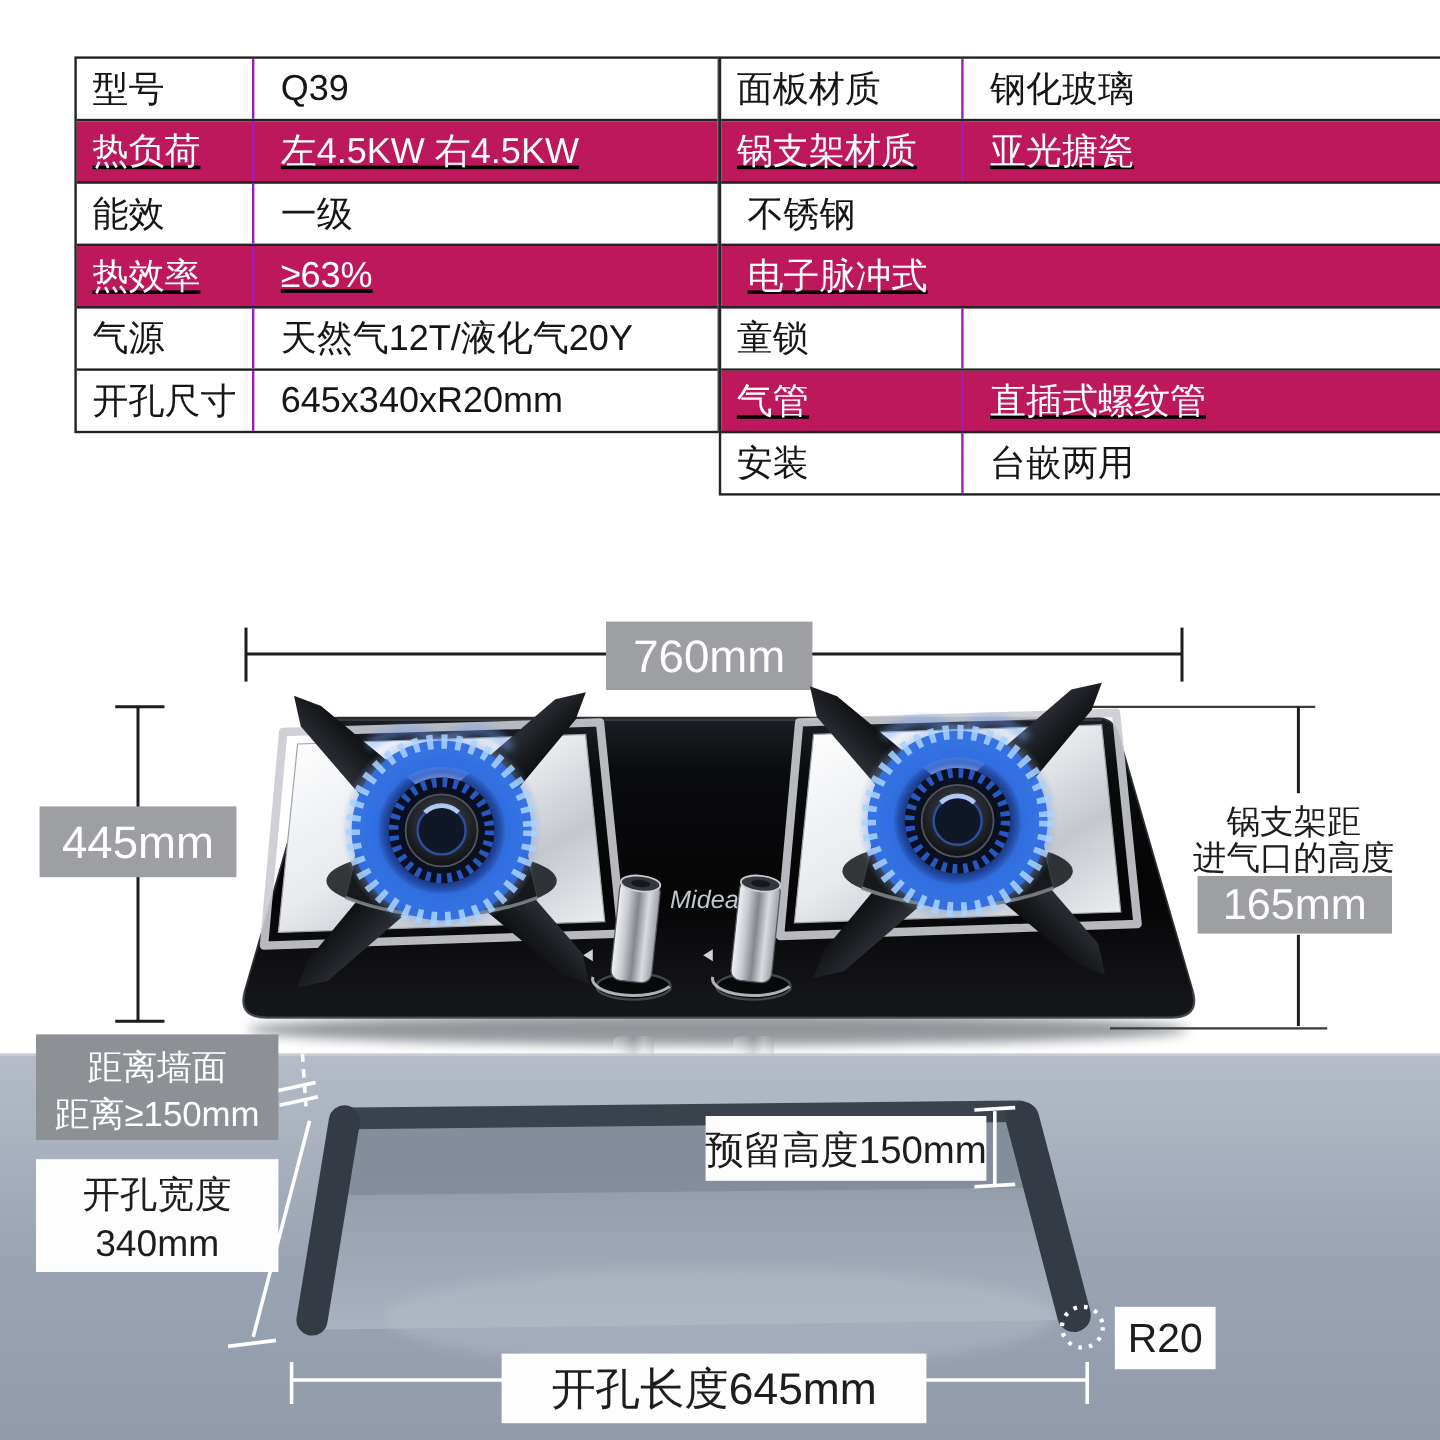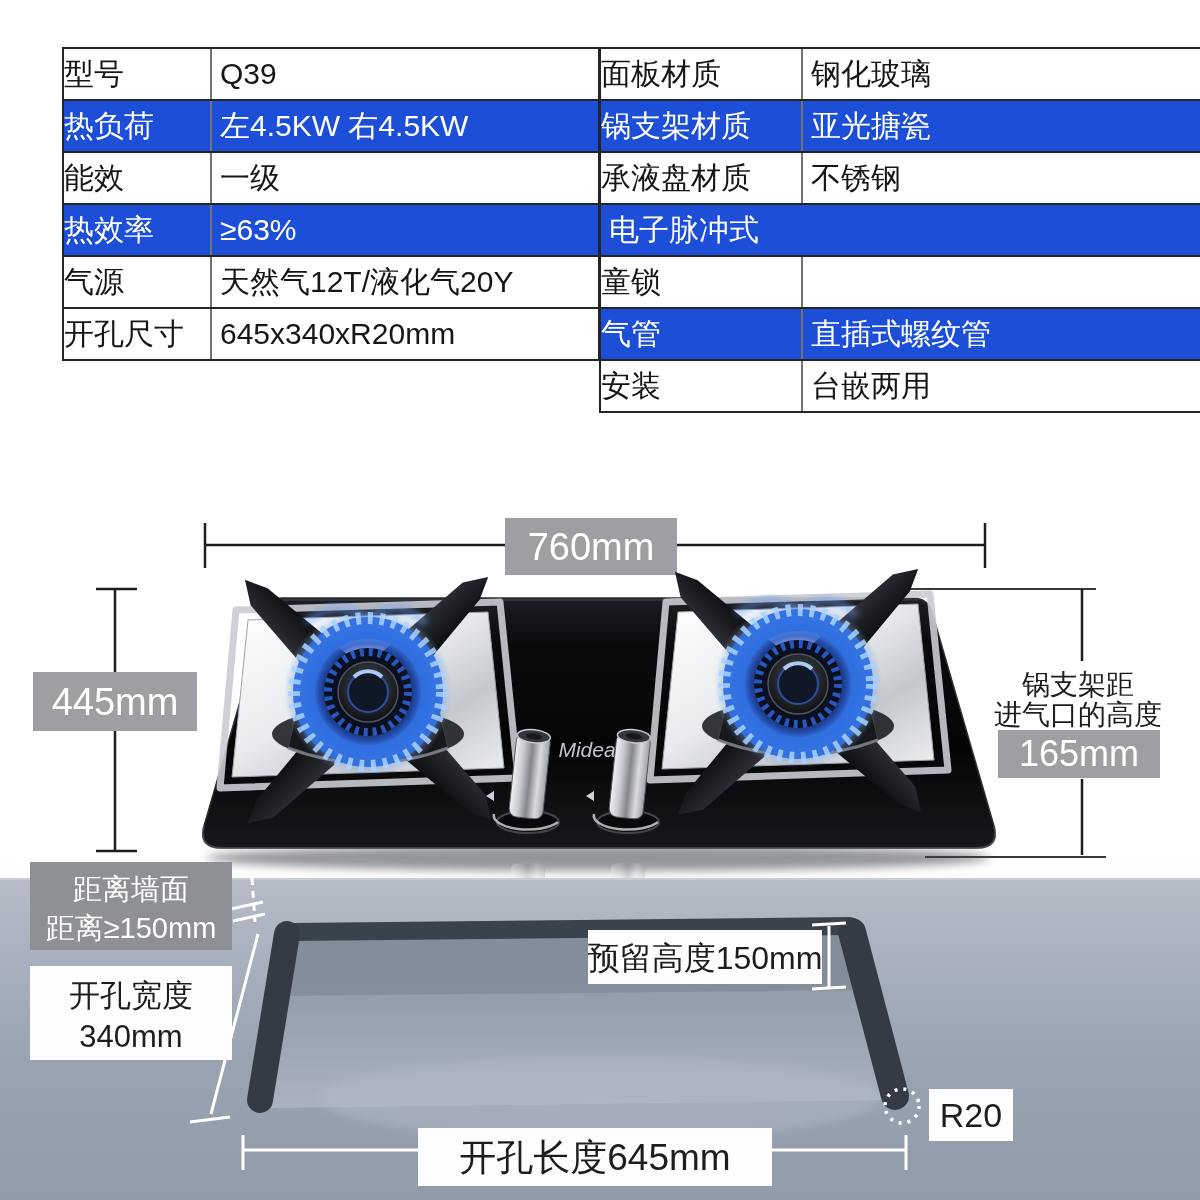--- a/index.html
+++ b/index.html
@@ -13,25 +13,25 @@
     border:2px solid #242424;box-sizing:border-box;
   }
   .t-left{left:62px;width:538px;}
   .t-right{left:599px;width:612px;}
   .spec-row{display:flex;height:50px;border-bottom:2px solid #242424;}
   .spec-row:last-child{border-bottom:none;text-align:right;}
   .spec-cell{
     display:flex;align-items:center;font-size:30px;color:#161616;
     box-sizing:border-box;white-space:nowrap;overflow:hidden;
   }
-  .spec-label{border-right:2px solid #737373;flex:none;}
+  .spec-label{border-right:2px solid #a21caf;padding-left:13px;flex:none;}
   .t-left .spec-label{width:148px;}
   .t-right .spec-label{width:202px;}
-  .spec-value{padding-left:8px;flex:1;}
-  .spec-row.hl{background:#1d4ed8;}
+  .spec-value{padding-left:22px;flex:1;}
+  .spec-row.hl{background:#be185d;text-decoration:underline;}
   .spec-row.hl .spec-cell{color:#ffffff;}
   
   #diagram{position:absolute;left:0;top:0;}
   #diagram text{font-family:"Liberation Sans","DejaVu Sans",sans-serif;}
   .dim-line{stroke:#1d1d1d;stroke-width:2.5;fill:none;}
   .dim-line-thin{stroke:#3a3a3a;stroke-width:1.8;fill:none;}
   .wdim{stroke:#ffffff;stroke-width:3;fill:none;}
   .graybox{fill:#9d9fa2;}
   .graybox2{fill:#8d9095;}
   .whitebox{fill:#fdfdfd;}
@@ -70,21 +70,20 @@
 <div class="spec-table t-right">
     <div class="spec-row">
       <div class="spec-cell spec-label">面板材质</div>
       <div class="spec-cell spec-value">钢化玻璃</div>
     </div>
     <div class="spec-row hl">
       <div class="spec-cell spec-label">锅支架材质</div>
       <div class="spec-cell spec-value">亚光搪瓷</div>
     </div>
     <div class="spec-row">
-      <div class="spec-cell spec-label">承液盘材质</div>
       <div class="spec-cell spec-value">不锈钢</div>
     </div>
     <div class="spec-row hl">
       <div class="spec-cell spec-value">电子脉冲式</div>
     </div>
     <div class="spec-row">
       <div class="spec-cell spec-label">童锁</div>
     </div>
     <div class="spec-row hl">
       <div class="spec-cell spec-label">气管</div>

